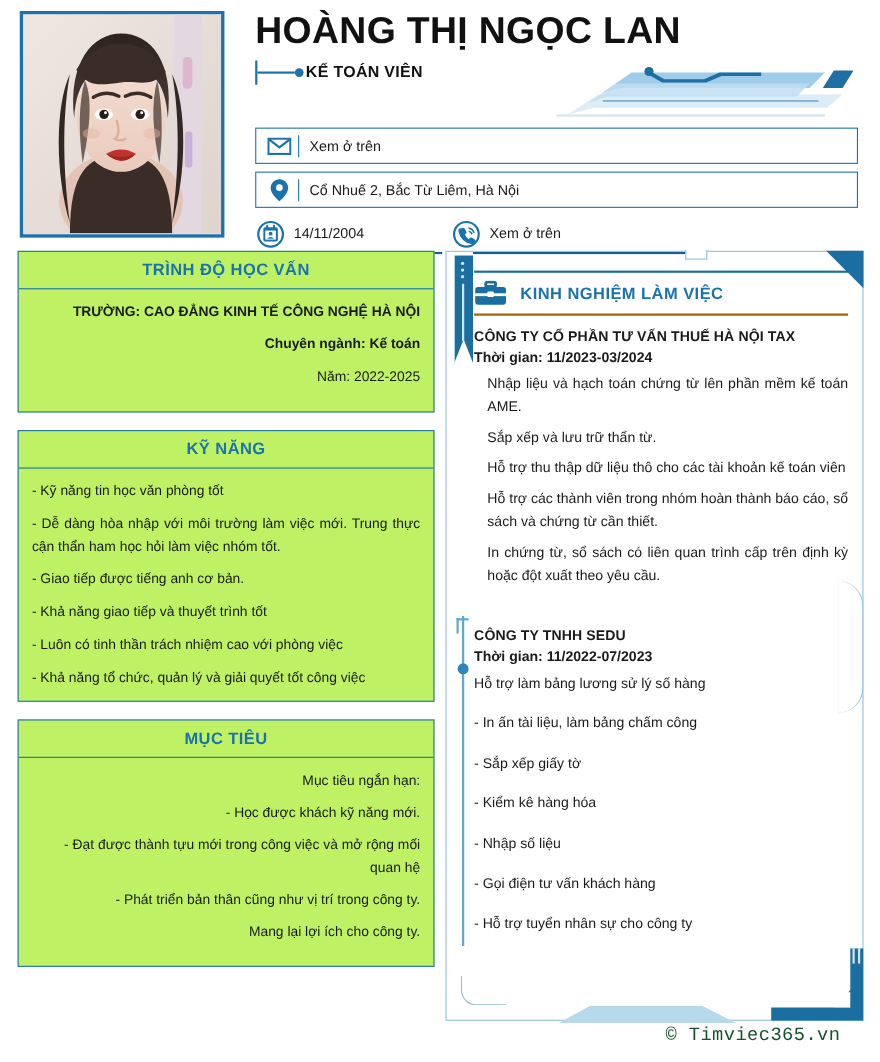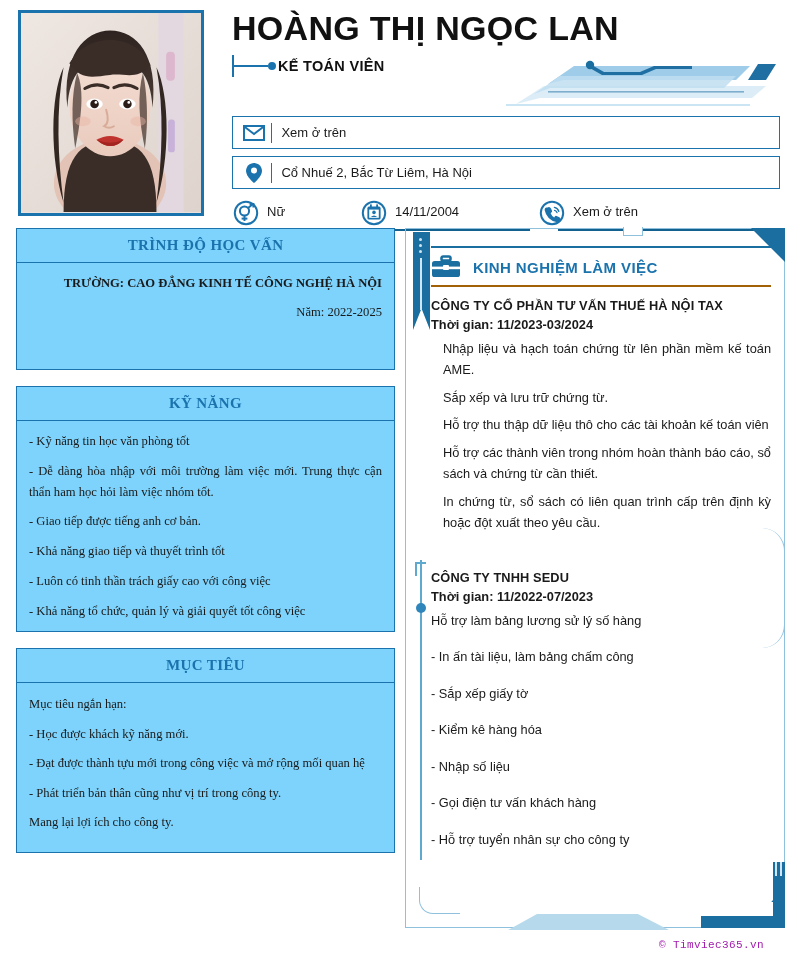--- a/index.html
+++ b/index.html
@@ -53,40 +53,40 @@
   .m1 .uline{width:102px;}
   .m2{width:178px;}
   .m2 .uline{width:150px;}
   .m3{width:230px;}
   .m3 .uline{width:208px;}
 
   
   .cols{position:absolute;top:228px;left:0;width:800px;height:700px;}
 
   .left-col{position:absolute;left:16px;top:0;width:379px;}
-  .panel{border:1.4px solid #1b73ad;box-sizing:border-box;margin-bottom:16px;background:#7dd3fc;font-family:Liberation Serif, serif;}
+  .panel{border:1.4px solid #1b73ad;box-sizing:border-box;margin-bottom:16px;background:#bef264;}
   .panel-head{
     border-bottom:1.4px solid #1b73ad;height:33px;display:flex;align-items:center;
     justify-content:center;
   }
   .panel-head span{
     color:#1b73ad;font-weight:bold;font-size:15px;letter-spacing:.4px;
   }
   .panel-body{padding:9px 12px 12px 12px;}
   .panel-body p{margin:0 0 7px 0;font-size:12.6px;line-height:1.62;}
   .panel-body p:last-child{margin-bottom:0;}
   .b{font-weight:bold;}
   .just{text-align:justify;}
 
   .edu-body{padding:10px 12px 22px 12px;min-height:74px;text-align:right;}
   .edu-body p{margin:0 0 9px 0;font-size:12.6px;}
   .skills-body{padding:10px 12px 10px 12px;}
   .skills-body p{margin:0 0 9px 0;line-height:1.65;}
   .goal-body{padding:11px 12px 20px 12px;}
-  .goal-body p{margin:0 0 9px 0;line-height:1.62;}
+  .goal-body p{margin:0 0 9px 0;line-height:1.62;text-align:right;}
 
   
   .right-col{position:absolute;left:405px;top:0;width:380px;height:700px;}
   .rc-frame{position:absolute;inset:0;border:1.2px solid #8fc1dd;box-sizing:border-box;}
   .rc-inner{position:absolute;left:26px;top:18px;right:14px;bottom:28px;}
   .rc-corner-tr{
     position:absolute;right:0;top:0;width:0;height:0;
     border-top:34px solid #1b6fa0;border-left:34px solid transparent;
   }
   .rc-corner-br{position:absolute;right:0;bottom:0;width:84px;height:66px;}
@@ -117,21 +117,21 @@
   .job h4{margin:0 0 4px 0;font-size:12.8px;font-weight:bold;letter-spacing:.1px;}
   .job .when{margin:0 0 6px 0;font-size:12.8px;font-weight:bold;}
   .job p.d{margin:0 0 6px 12px;font-size:12.8px;line-height:1.68;text-align:justify;}
   .job2 p.d{margin:0 0 15px 0;}
   .job2{margin-top:36px;}
 
   
   .footer{
     position:absolute;right:20px;bottom:14px;
     font-family:"Liberation Mono","DejaVu Sans Mono",monospace;
-    font-size:11px;color:#a21caf;letter-spacing:.4px;
+    font-size:17px;color:#14532d;letter-spacing:.4px;
   }
 </style>
 </head>
 <body>
 
 <div class="cv">
 
   <div class="header">
 
     <div class="photo-frame">
@@ -220,34 +220,20 @@
             <path d="M9 1 C4.6 1 1 4.6 1 9 C1 14.6 9 21 9 21 C9 21 17 14.6 17 9 C17 4.6 13.4 1 9 1 Z" fill="#1b73ad"></path>
             <circle cx="9" cy="8.6" r="3" fill="#fff"></circle>
           </svg>
         </span>
         <span class="sep"></span>
         <span class="txt">Cổ Nhuế 2, Bắc Từ Liêm, Hà Nội</span>
       </div>
 
       <div class="mini-row">
 
-        <div class="mini m1">
-          <span class="ic">
-            <svg width="26" height="26" viewBox="0 0 26 26">
-              <circle cx="13" cy="13" r="11.2" fill="none" stroke="#1b73ad" stroke-width="2"></circle>
-              <circle cx="11.5" cy="11" r="4.6" fill="none" stroke="#1b73ad" stroke-width="2"></circle>
-              <path d="M11.5 15.6 L11.5 21" stroke="#1b73ad" stroke-width="2"></path>
-              <path d="M8.6 18.6 L14.4 18.6" stroke="#1b73ad" stroke-width="2"></path>
-              <path d="M15 8 L20 4" stroke="#1b73ad" stroke-width="2"></path>
-              <path d="M16.6 4 L20.4 4 L20.4 7.6" fill="none" stroke="#1b73ad" stroke-width="2"></path>
-            </svg>
-          </span>
-          <span class="txt">Nữ</span>
-          <i class="uline"></i>
-        </div>
 
         <div class="mini m2">
           <span class="ic">
             <svg width="26" height="26" viewBox="0 0 26 26">
               <circle cx="13" cy="13" r="11.2" fill="none" stroke="#1b73ad" stroke-width="2"></circle>
               <rect x="6.4" y="6.6" width="13.2" height="13" rx="1.6" fill="#1b73ad"></rect>
               <rect x="8.2" y="9.6" width="9.6" height="8.2" fill="#fff"></rect>
               <circle cx="13" cy="12.4" r="1.8" fill="#1b73ad"></circle>
               <path d="M9.8 17 q3.2 -3 6.4 0 Z" fill="#1b73ad"></path>
               <rect x="9" y="4.4" width="1.8" height="3.4" fill="#1b73ad"></rect>
@@ -278,34 +264,35 @@
   <div class="cols">
 
     <div class="left-col">
 
       <section class="panel">
         <div class="panel-head">
           <span>TRÌNH ĐỘ HỌC VẤN</span>
         </div>
         <div class="panel-body edu-body">
           <p class="b">TRƯỜNG: CAO ĐẲNG KINH TẾ CÔNG NGHỆ HÀ NỘI</p>
+          <p class="b">Chuyên ngành: Kế toán</p>
           <p>Năm: 2022-2025</p>
         </div>
       </section>
 
       <section class="panel">
         <div class="panel-head">
           <span>KỸ NĂNG</span>
         </div>
         <div class="panel-body skills-body">
           <p>- Kỹ năng tin học văn phòng tốt</p>
           <p class="just">- Dễ dàng hòa nhập với môi trường làm việc mới. Trung thực cận thẩn ham học hỏi làm việc nhóm tốt.</p>
           <p>- Giao tiếp được tiếng anh cơ bản.</p>
           <p>- Khả năng giao tiếp và thuyết trình tốt</p>
-          <p>- Luôn có tinh thần trách giấy cao với công việc</p>
+          <p>- Luôn có tinh thần trách nhiệm cao với phòng việc</p>
           <p>- Khả năng tổ chức, quản lý và giải quyết tốt công việc</p>
         </div>
       </section>
 
       <section class="panel">
         <div class="panel-head">
           <span>MỤC TIÊU</span>
         </div>
         <div class="panel-body goal-body">
           <p>Mục tiêu ngắn hạn:</p>
@@ -351,21 +338,21 @@
             <rect x="1" y="11.6" width="28" height="2.6" fill="#fff"></rect>
             <rect x="12" y="10" width="6" height="5" rx="1" fill="#fff"></rect>
           </svg>
           <span>KINH NGHIỆM LÀM VIỆC</span>
         </div>
 
         <div class="job job1">
           <h4>CÔNG TY CỔ PHẦN TƯ VẤN THUẾ HÀ NỘI TAX</h4>
           <p class="when">Thời gian: 11/2023-03/2024</p>
           <p class="d">Nhập liệu và hạch toán chứng từ lên phần mềm kế toán AME.</p>
-          <p class="d">Sắp xếp và lưu trữ chứng từ.</p>
+          <p class="d">Sắp xếp và lưu trữ thẩn từ.</p>
           <p class="d">Hỗ trợ thu thập dữ liệu thô cho các tài khoản kế toán viên</p>
           <p class="d">Hỗ trợ các thành viên trong nhóm hoàn thành báo cáo, sổ sách và chứng từ cần thiết.</p>
           <p class="d">In chứng từ, sổ sách có liên quan trình cấp trên định kỳ hoặc đột xuất theo yêu cầu.</p>
         </div>
 
         <div class="job job2">
           <h4>CÔNG TY TNHH SEDU</h4>
           <p class="when">Thời gian: 11/2022-07/2023</p>
           <p class="d">Hỗ trợ làm bảng lương sử lý số hàng</p>
           <p class="d">- In ấn tài liệu, làm bảng chấm công</p>

